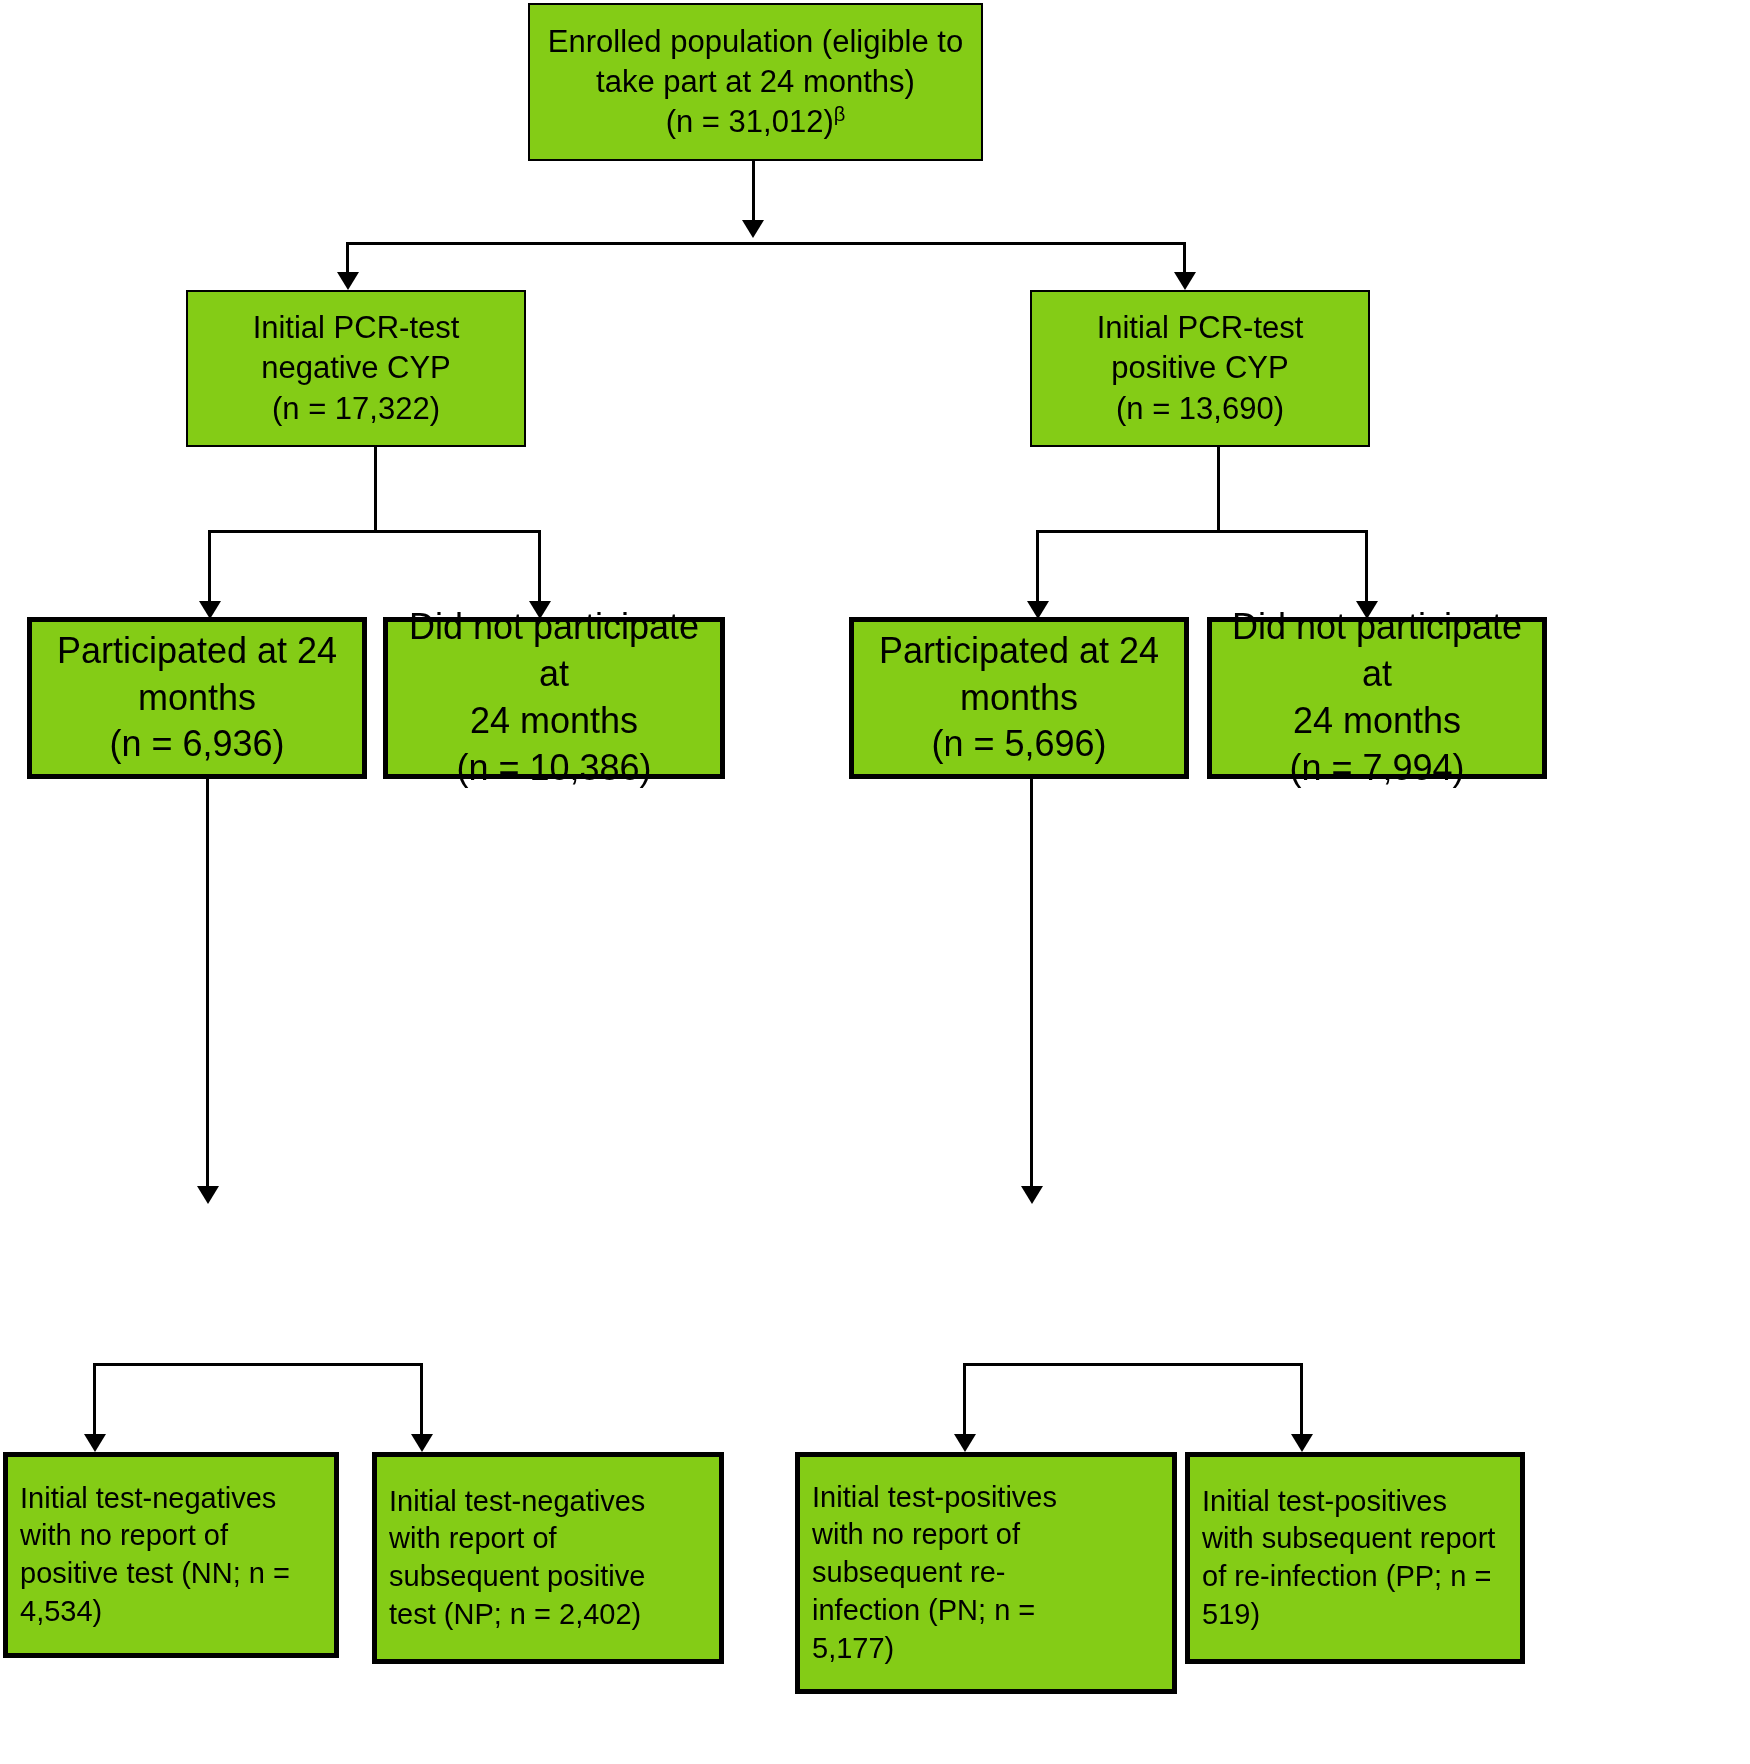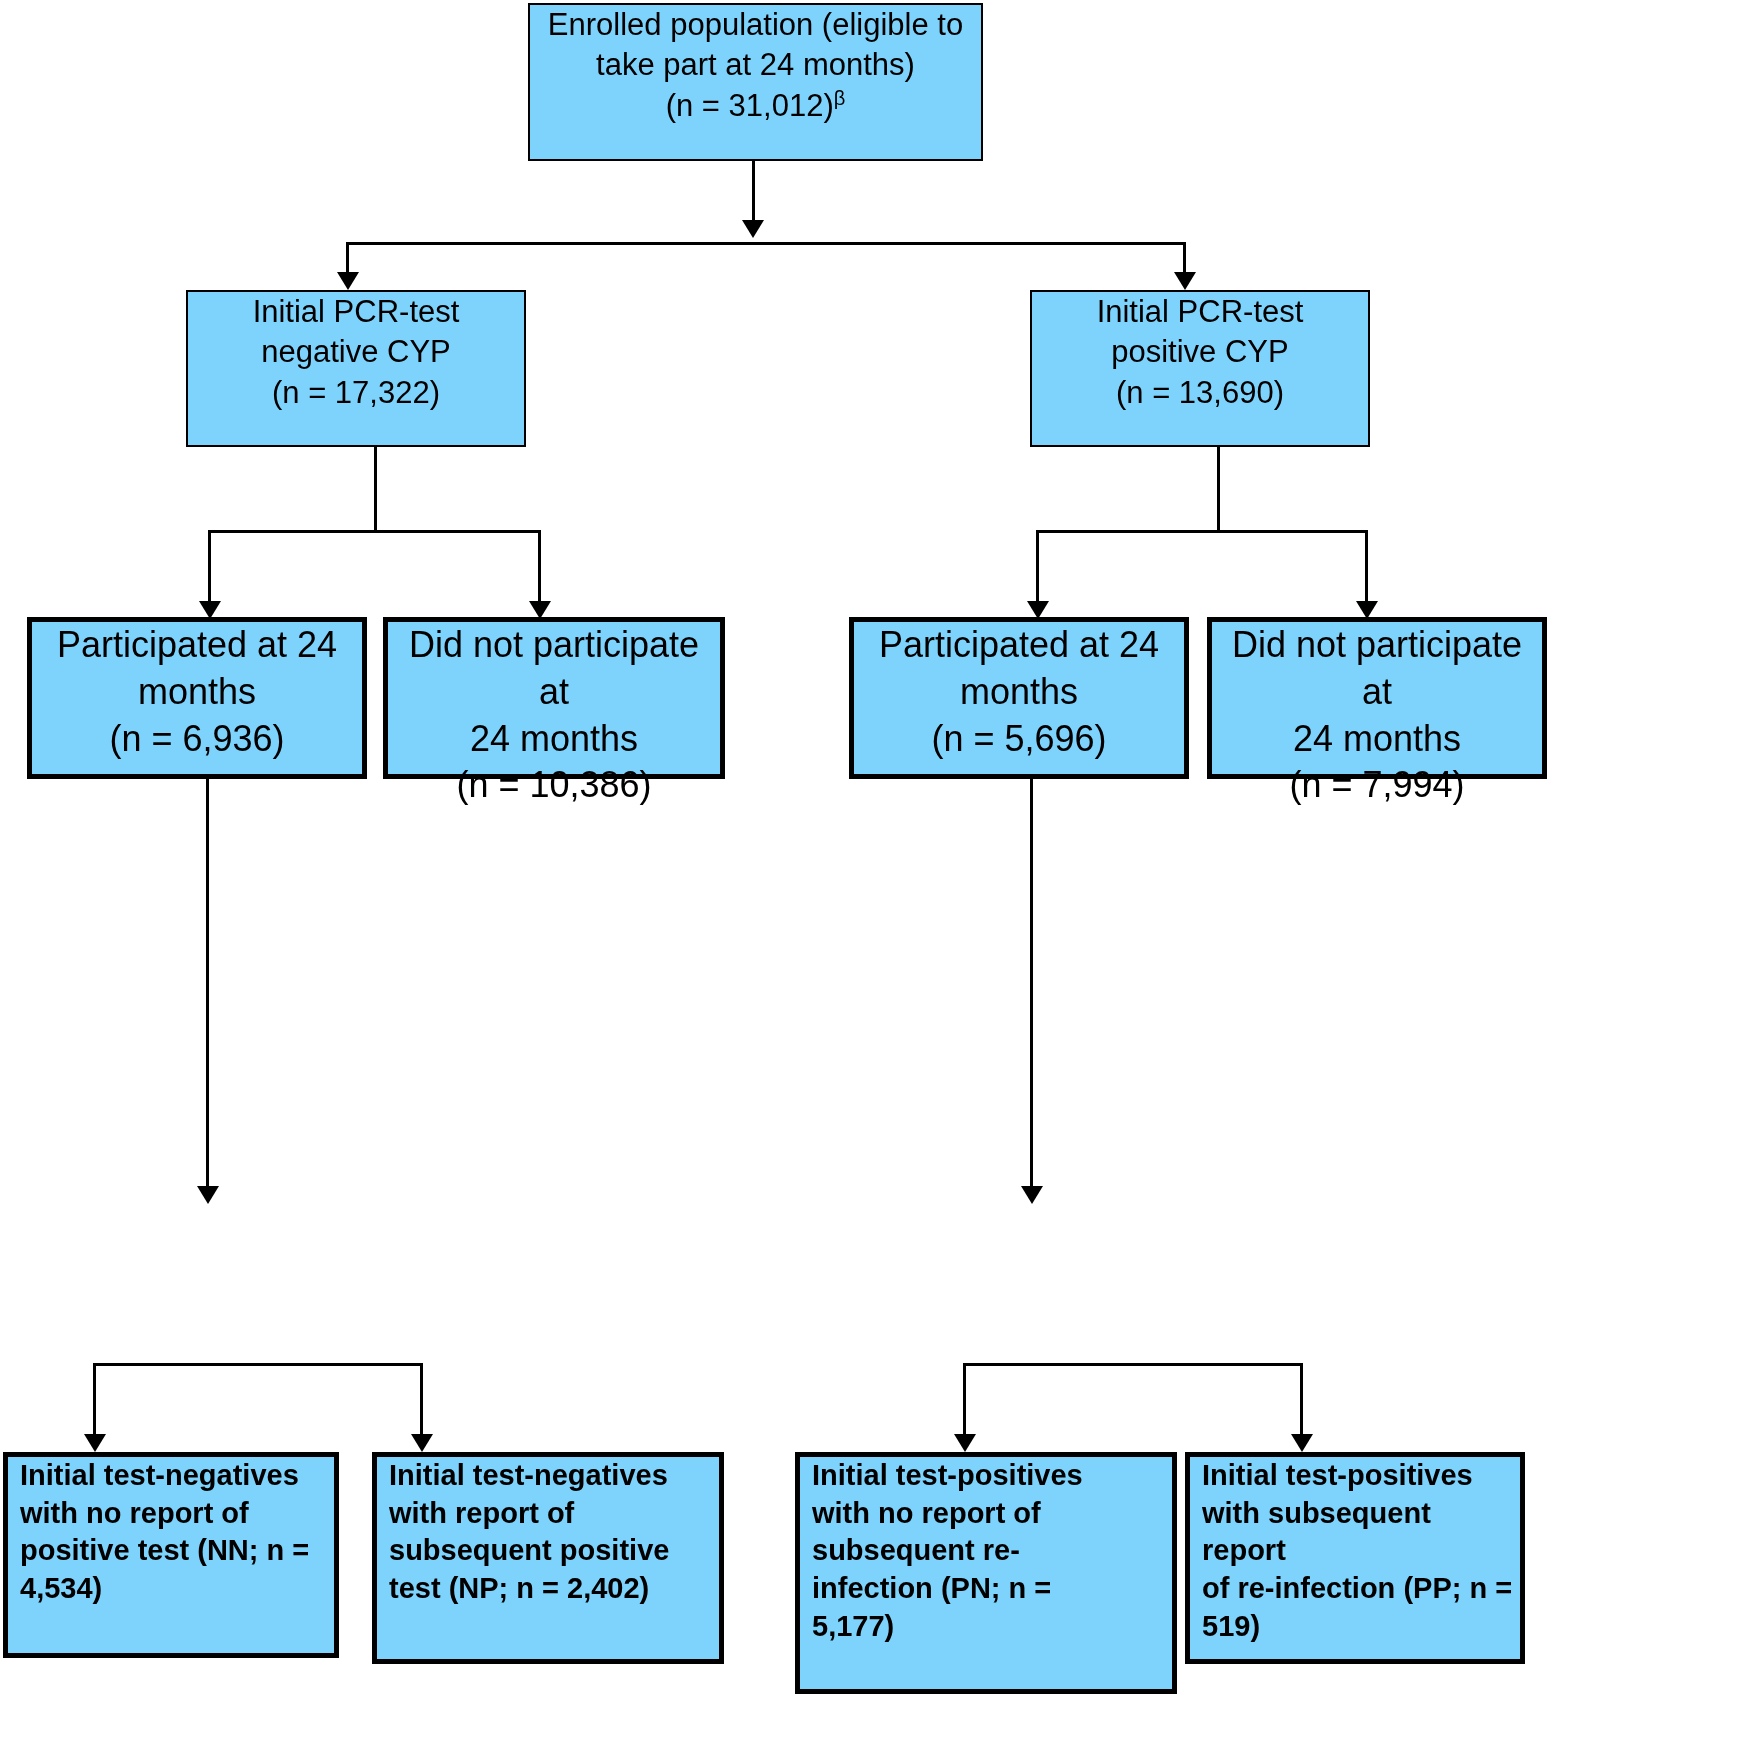--- a/index.html
+++ b/index.html
@@ -13,23 +13,23 @@
     height: 1764px;
     background: #ffffff;
     font-family: "Liberation Sans", sans-serif;
     color: #000000;
     overflow: hidden;
   }
   .box {
     position: absolute;
     box-sizing: border-box;
     border: 3px solid #000000;
-    background: #7dd3fc;
+    background: #84cc16;
     display: flex;
-    align-items: flex-start;
+    align-items: center;
     justify-content: center;
     text-align: center;
     line-height: 1.30;
   }
   .box.thin { border-width: 2px; }
   .box.thick { border-width: 5px; }
   .box .txt {
     display: block;
     white-space: pre-line;
     padding: 0 6px;
@@ -37,21 +37,21 @@
   .box.left-align {
     justify-content: flex-start;
     text-align: left;
   }
   .box.left-align .txt {
     padding-left: 12px;
     padding-right: 6px;
   }
   .t-lg { font-size: 31px; }
   .t-md { font-size: 36px; }
-  .t-sm { font-size: 29px; font-weight: bold; }
+  .t-sm { font-size: 29px; }
 
   
   .vline {
     position: absolute;
     background: #000000;
     width: 3px;
   }
   .hline {
     position: absolute;
     background: #000000;

